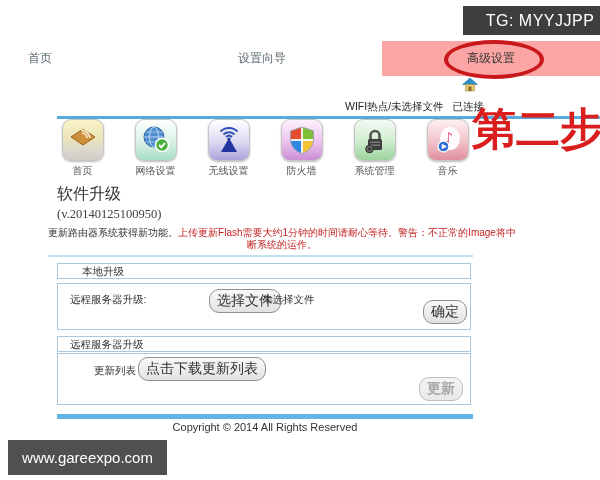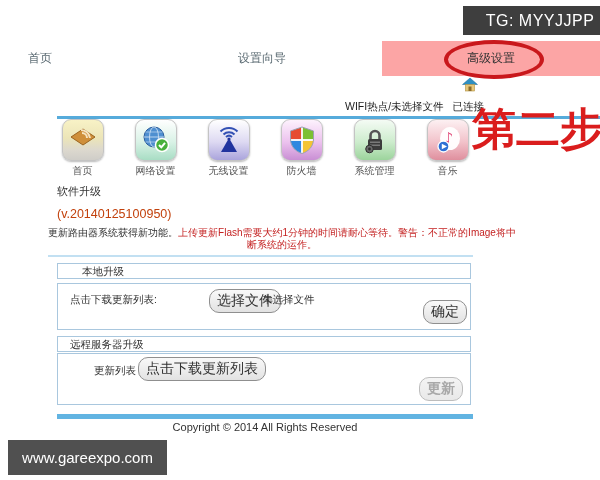--- a/index.html
+++ b/index.html
@@ -41,22 +41,22 @@
   .tile-firewall { background:linear-gradient(180deg,#fdf2fd 0%,#ecc2ee 55%,#c98fd4 100%); }
   .tile-system   { background:linear-gradient(180deg,#f4fbf4 0%,#cdeccd 55%,#9cd49c 100%); }
   .tile-music    { background:linear-gradient(180deg,#fdf0f2 0%,#f2c2ca 55%,#df8f9e 100%); }
   .nlabel { margin-top:3px; font-size:10px; color:#555; }
 
   
   .step-label { position:absolute; left:472px; top:104px; font-size:44px; font-weight:bold;
                 color:#da1d1d; white-space:nowrap; z-index:4; line-height:1.15; }
 
   
-  .page-title { position:absolute; left:57px; top:184px; font-size:11px; color:#333; }
-  .version    { position:absolute; left:57px; top:207px; font-size:12.5px; color:#c2410c; }
+  .page-title { position:absolute; left:57px; top:184px; font-size:16px; color:#333; }
+  .version    { position:absolute; left:57px; top:207px; font-size:12.5px; color:#404040;font-family:Liberation Serif, serif; }
   .notice { position:absolute; left:48px; top:227px; width:468px; font-size:10px;
             line-height:11.5px; color:#333;text-align:center; }
   .notice .warn { color:#c42222; }
   .hr-light { position:absolute; left:48px; top:255px; width:425px; height:2px; background:#c2e0f2; }
 
   
   .sec-header { position:absolute; left:57px; width:414px; height:16px;
                 border:1px solid #a9c7de; background:#fff; font-size:10.5px; color:#333;
                 line-height:14px; padding-left:12px; }
   .sec-body { position:absolute; left:57px; width:414px; border:1px solid #a9c7de; background:#fff; }
@@ -201,21 +201,21 @@
 
   <div class="page-title">软件升级</div>
   <div class="version">(v.20140125100950)</div>
 
   <p class="notice"><span>更新路由器系统获得新功能。</span><span class="warn">上传更新Flash需要大约1分钟的时间请耐心等待。警告：不正常的Image将中断系统的运作。</span></p>
 
   <div class="hr-light"></div>
 
   <div class="sec-header hdr-local"><span>本地升级</span></div>
   <div class="sec-body body-local">
-    <span class="flabel lbl-file">点击下载更新列表:</span>
+    <span class="flabel lbl-file">远程服务器升级:</span>
     <button class="btn btn-choose">选择文件</button>
     <span class="flabel lbl-nofile">未选择文件</span>
     <button class="btn btn-ok">确定</button>
   </div>
 
   <div class="sec-header hdr-remote"><span>远程服务器升级</span></div>
   <div class="sec-body body-remote">
     <span class="flabel lbl-list">更新列表</span>
     <button class="btn btn-download">点击下载更新列表</button>
     <button class="btn btn-update">更新</button>

